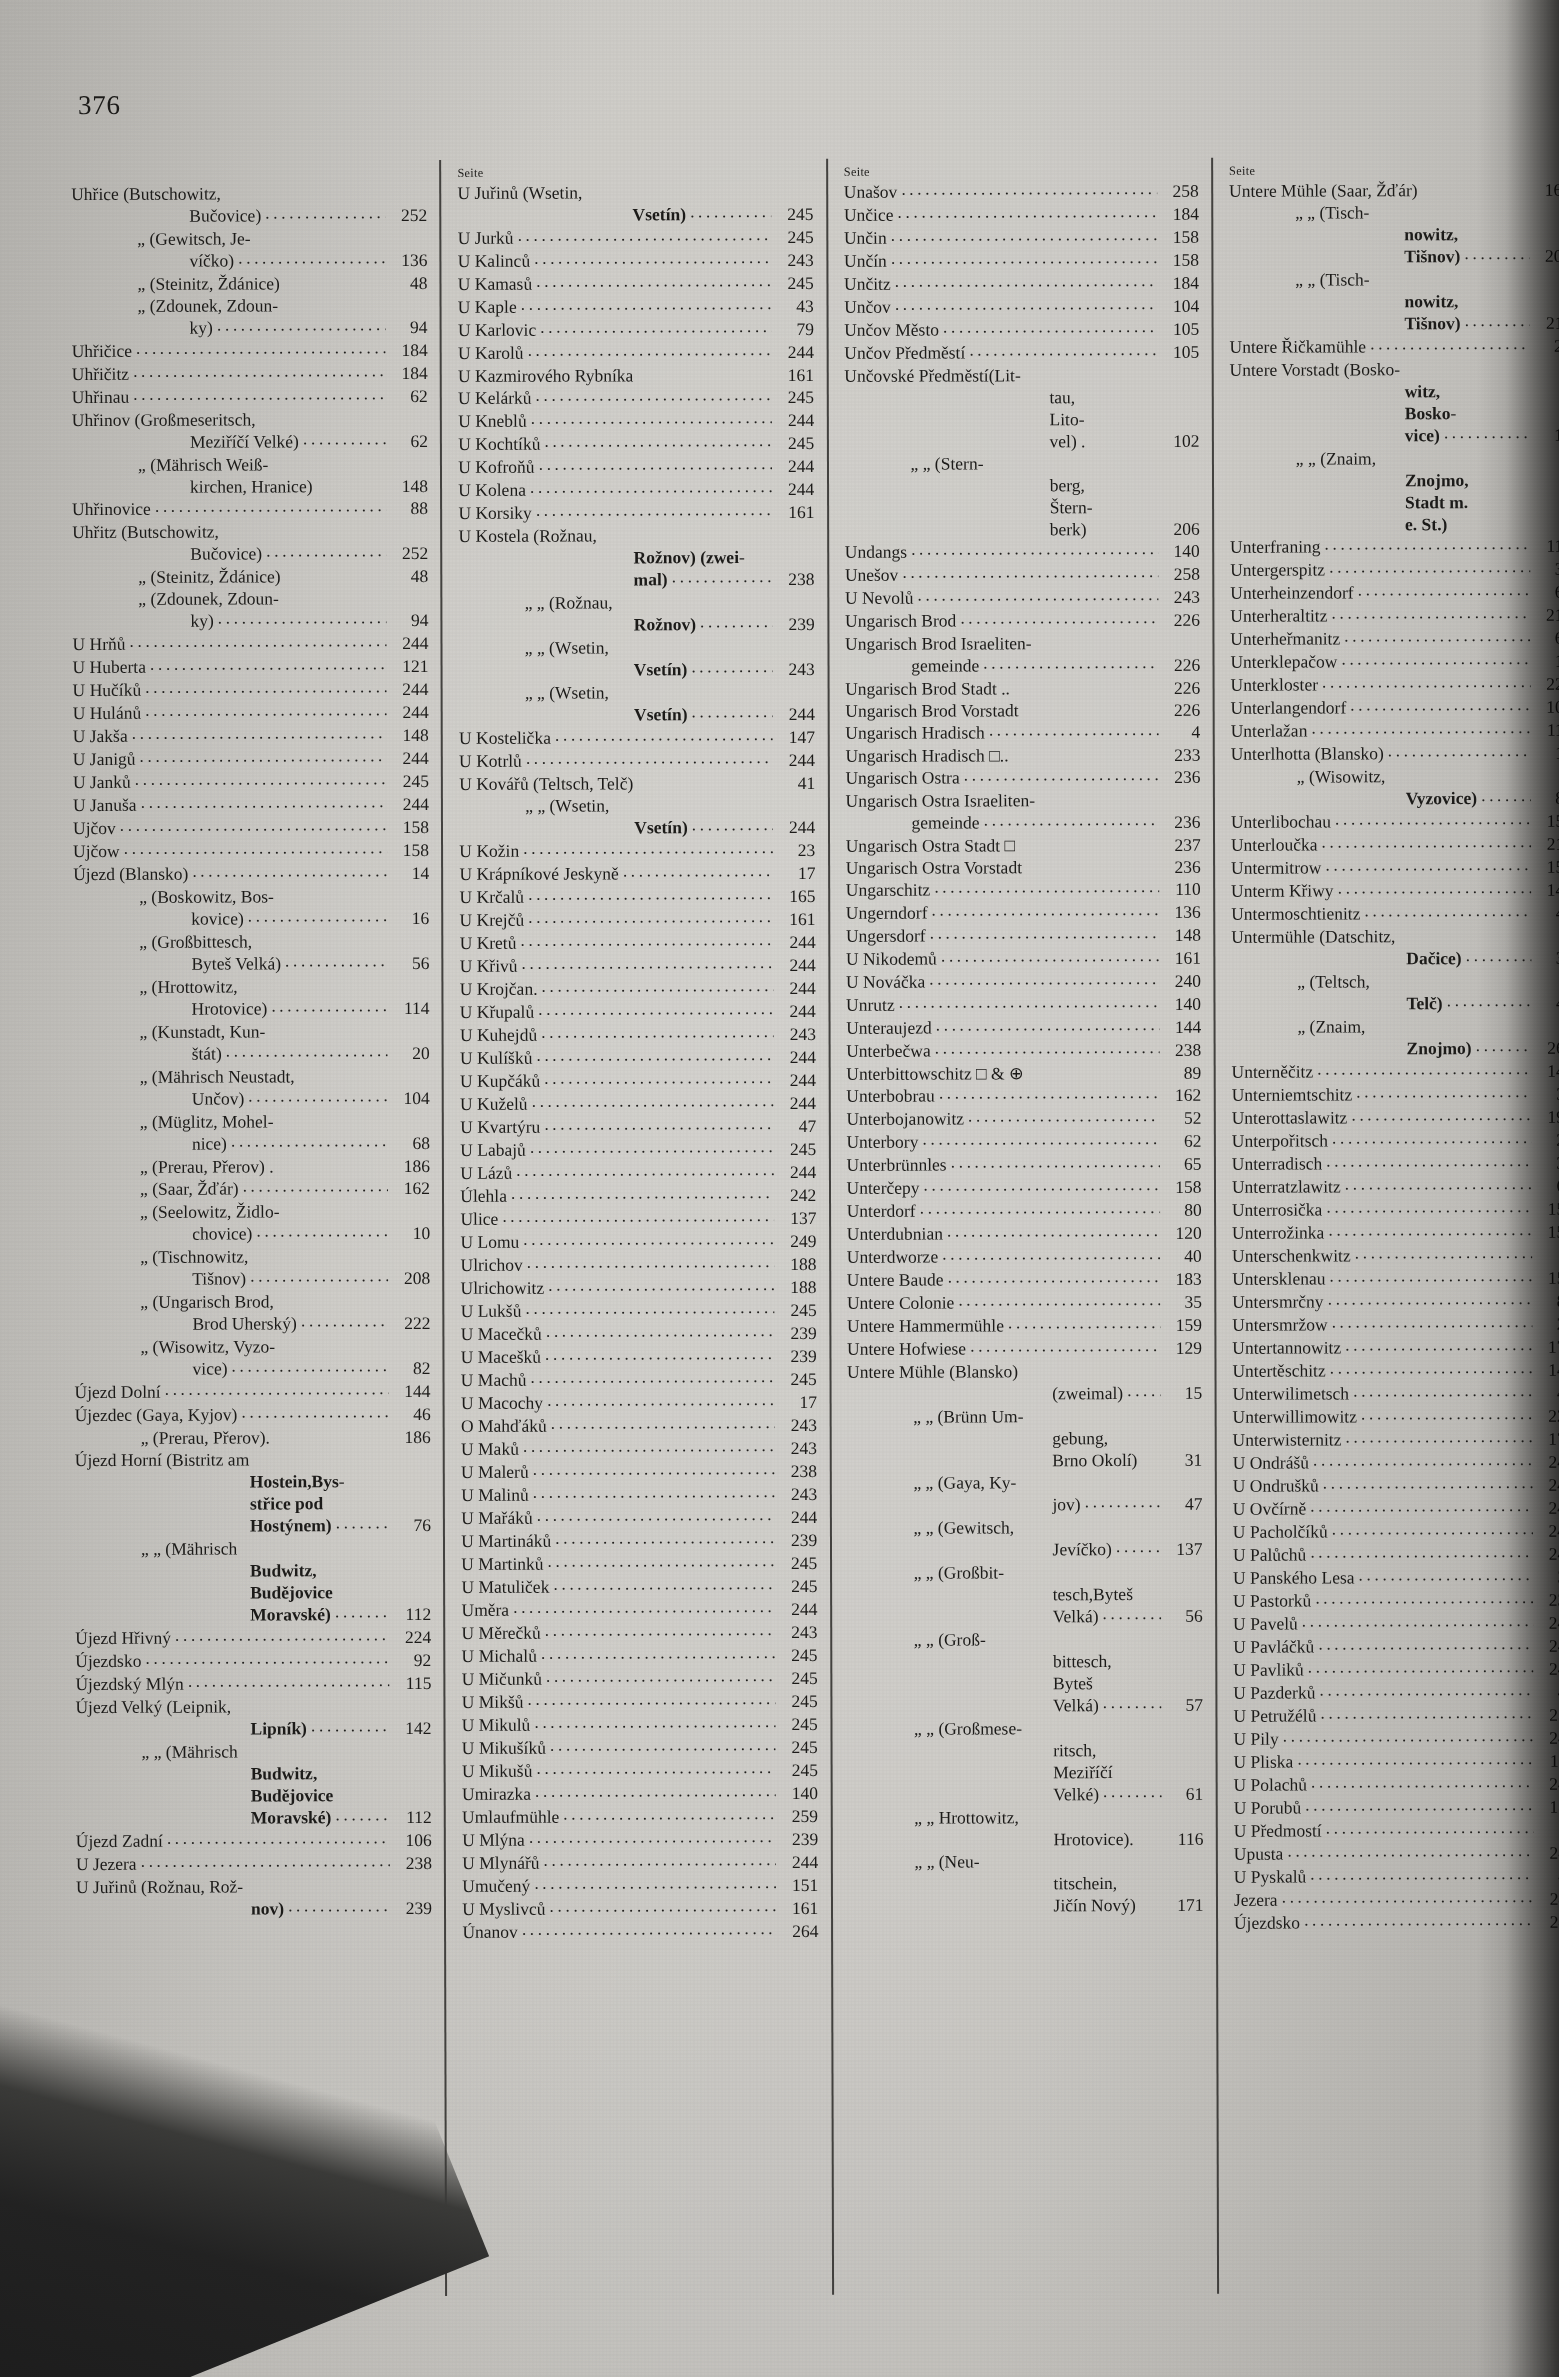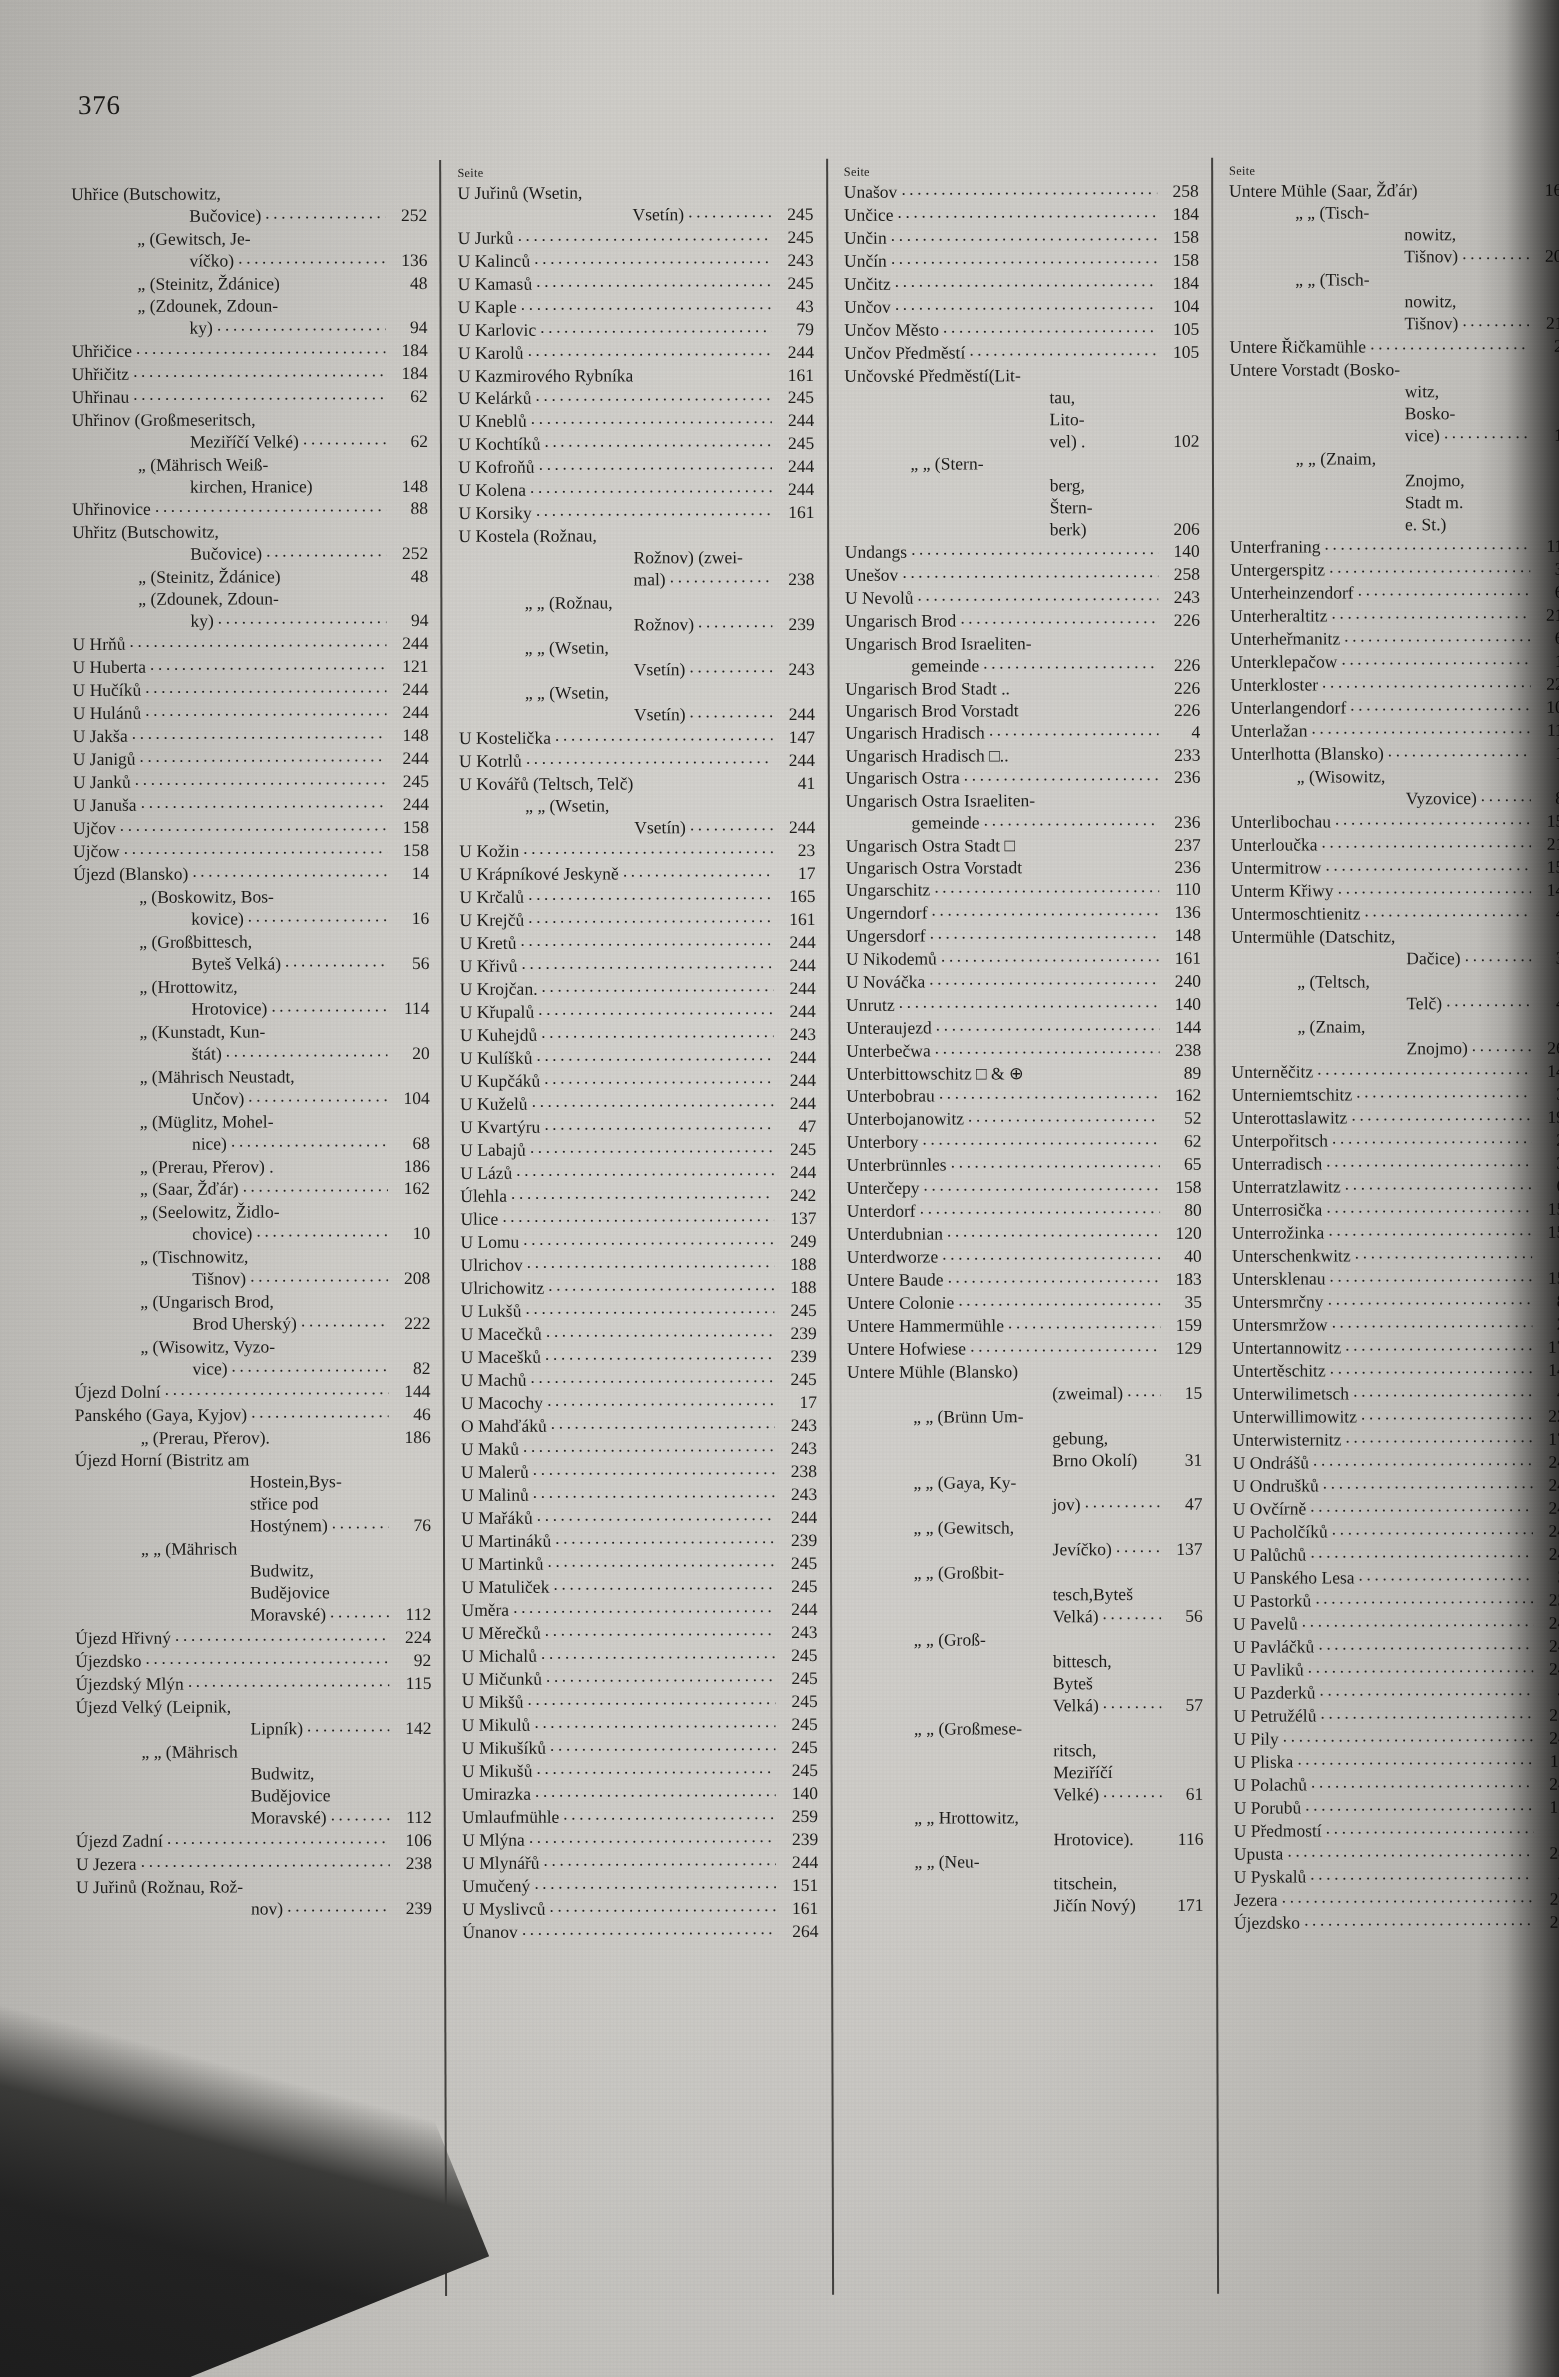--- a/index.html
+++ b/index.html
@@ -110,21 +110,21 @@
   }
   .dots.none { letter-spacing:0; }
   .num {
     flex:0 0 auto;
     min-width:38px;
     text-align:right;
   }
   
   .row.ind .label { padding-left:66px; }
   .row.ind2 .label { padding-left:118px;text-align:center; }
-  .row.ind3 .label { padding-left:175px; }
+  .row.ind3 .label { padding-left:175px;font-weight:bold; }
   .row.ind4 .label { padding-left:205px; }
 
   
   #page { transform: rotate(-0.16deg); transform-origin: 50% 50%; }
 </style>
 </head>
 <body>
 
 <div id="paper"></div>
 <div id="grain"></div>
@@ -402,21 +402,21 @@
             <span class="label">vice)</span>
             <span class="dots">............................................................</span>
             <span class="num">82</span>
           </div>
           <div class="row">
             <span class="label">Újezd Dolní</span>
             <span class="dots">............................................................</span>
             <span class="num">144</span>
           </div>
           <div class="row">
-            <span class="label">Panského (Gaya, Kyjov)</span>
+            <span class="label">Újezdec (Gaya, Kyjov)</span>
             <span class="dots">............................................................</span>
             <span class="num">46</span>
           </div>
           <div class="row ind">
             <span class="label">„      (Prerau, Přerov).</span>
             <span class="dots none"></span>
             <span class="num">186</span>
           </div>
           <div class="row">
             <span class="label">Újezd Horní (Bistritz am</span>

